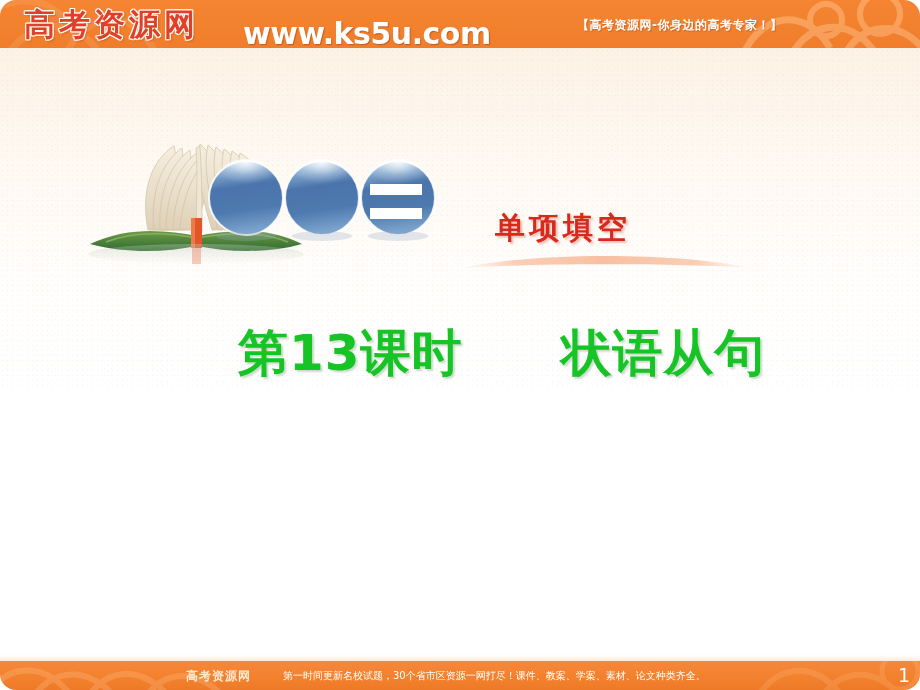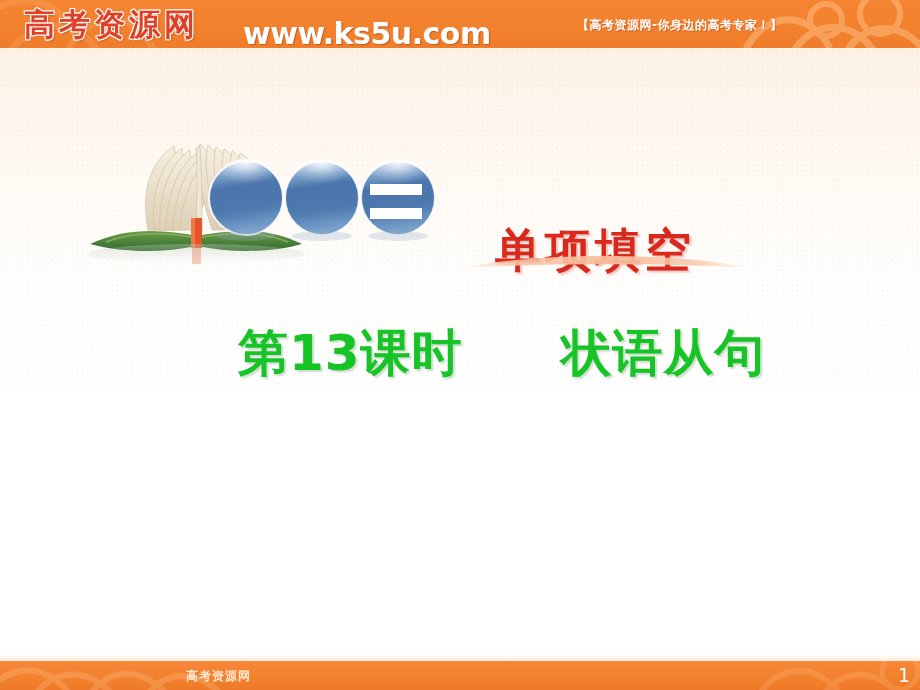--- a/index.html
+++ b/index.html
@@ -10,20 +10,21 @@
   body {
     font-family: "Liberation Sans", "DejaVu Sans", sans-serif;
   }
 
   #slide {
     position: relative;
     width: 920px;
     height: 690px;
     overflow: hidden;
     background: #ffffff;
+    border-radius: 16px;
   }
 
   
   .body-tint {
     position: absolute;
     left: 0;
     top: 48px;
     width: 920px;
     height: 330px;
     background: linear-gradient(to bottom,
@@ -122,22 +123,22 @@
     left: 70px;
     top: 130px;
     width: 390px;
     height: 140px;
   }
 
   
   .title-red {
     position: absolute;
     left: 495px;
-    top: 220px;
-    font-size: 46px;
+    top: 208px;
+    font-size: 30px;
     font-weight: bold;
     color: #d9281c;
     letter-spacing: 4px;
     font-family: "DejaVu Sans", sans-serif;
     text-shadow: 2px 2px 2px rgba(190,60,40,0.30);
     white-space: nowrap;
   }
   .title-swoosh {
     position: absolute;
     left: 462px;
@@ -373,16 +374,17 @@
     </svg>
     <svg class="footer-swirls-right" viewBox="0 0 200 72">
       <g fill="none" stroke="#ffc48e" stroke-width="6" opacity="0.75">
         <path d="M4,66 C18,24 66,16 92,56"></path>
         <path d="M66,70 C78,28 126,20 154,60"></path>
         <circle cx="150" cy="30" r="18" stroke-width="5"></circle>
       </g>
     </svg>
 
     <div class="footer-brand">高考资源网</div>
+    <div class="footer-note">第一时间更新名校试题，30个省市区资源一网打尽！课件、教案、学案、素材、论文种类齐全。</div>
   </div>
   <div class="page-num">1</div>
 
 </div>
 
 </body></html>

